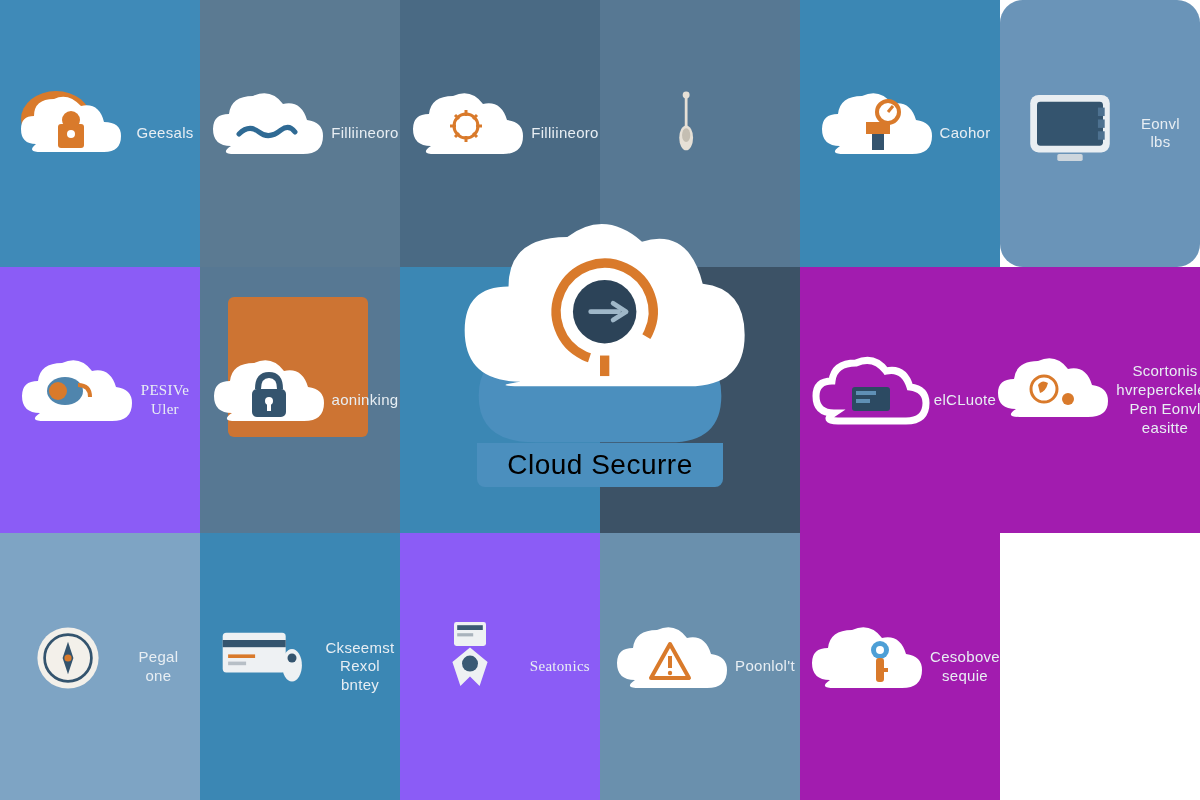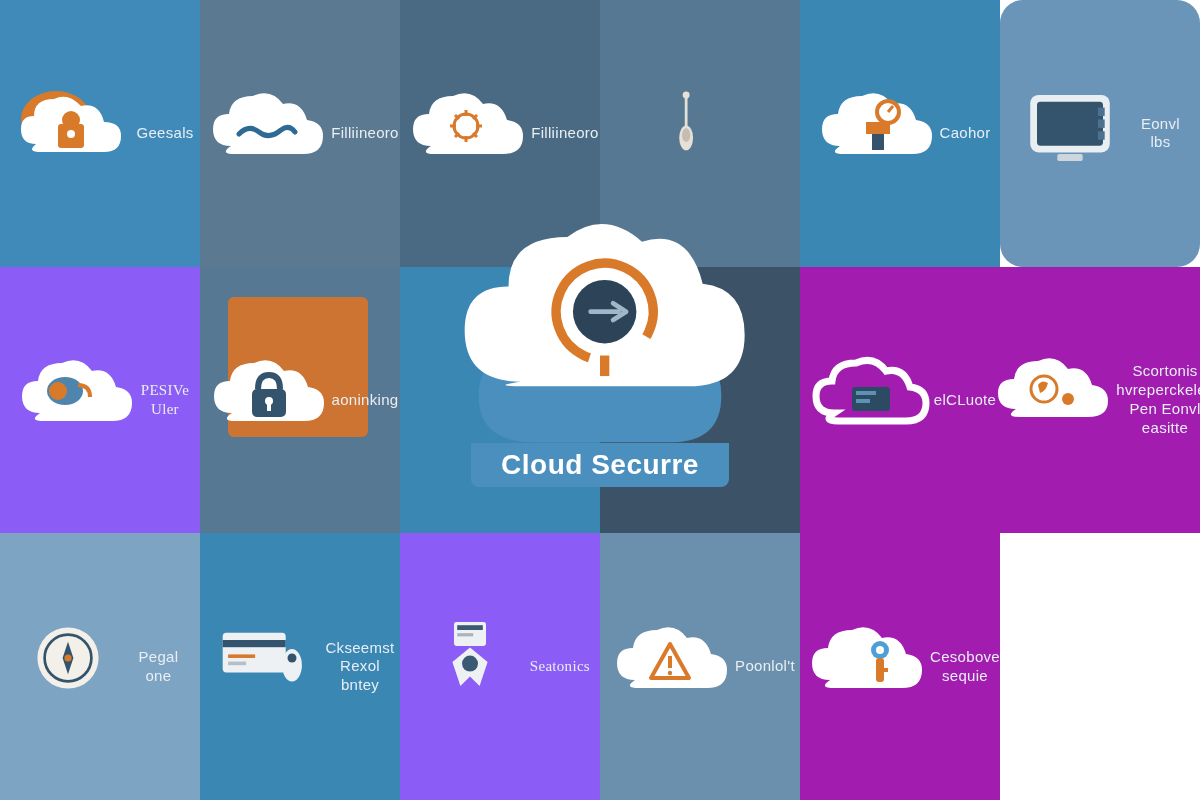--- a/index.html
+++ b/index.html
@@ -58,23 +58,23 @@
     width: 400px;
     height: 355px;
     display: flex;
     flex-direction: column;
     align-items: center;
     justify-content: flex-start;
     pointer-events: none;
     z-index: 5;
   }
   .hero .hero-label {
-    color: #ffffff;
+    color: #000000;
     font-size: 28px;
-    font-weight: 700;
+    font-weight: 400;
     letter-spacing: 0.5px;
     margin-top: -32px;
     background: #4b8fbe;
     padding: 6px 30px;
     border-radius: 0 0 8px 8px;
   }
   .hero-cloud {
     width: 340px;
     height: 280px;
   }

